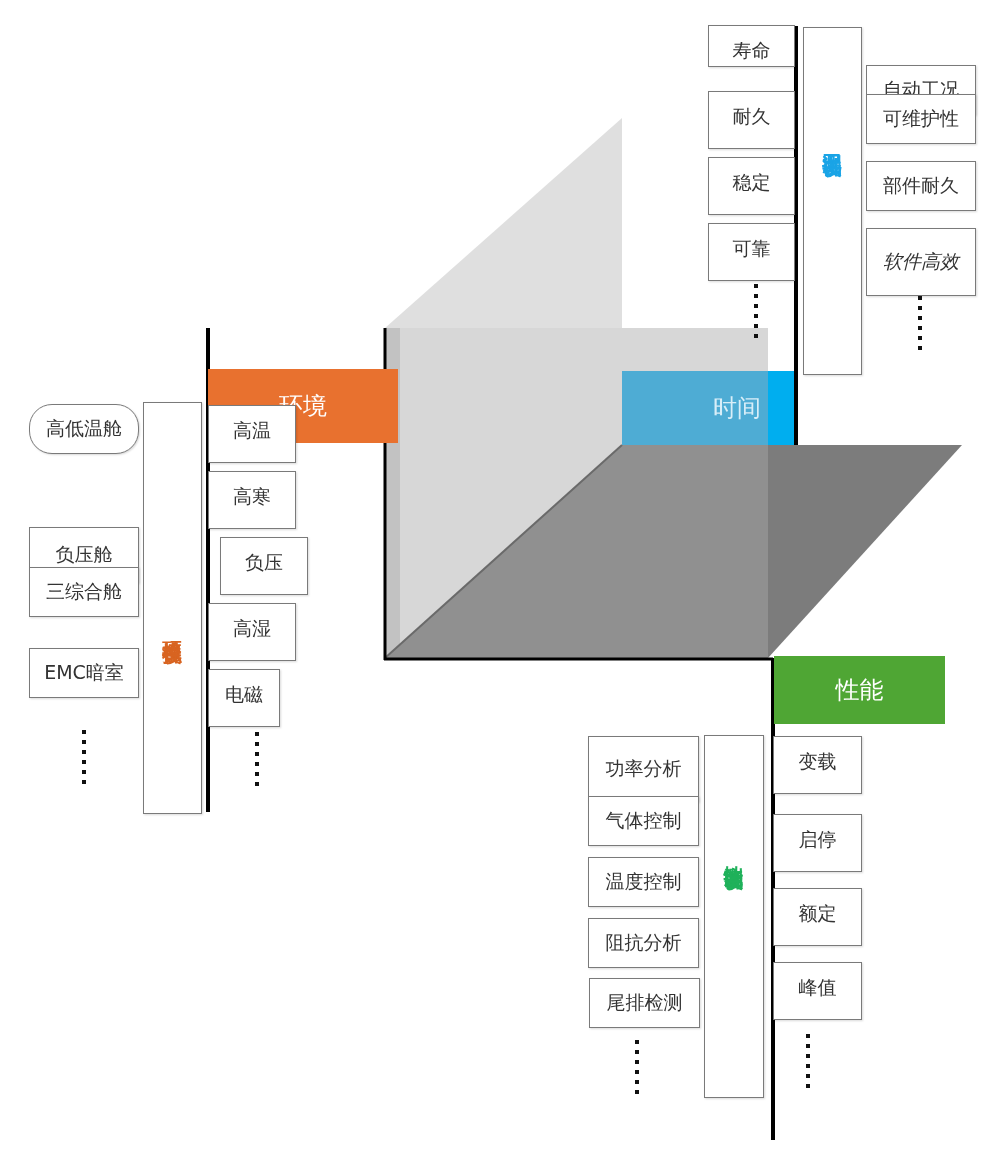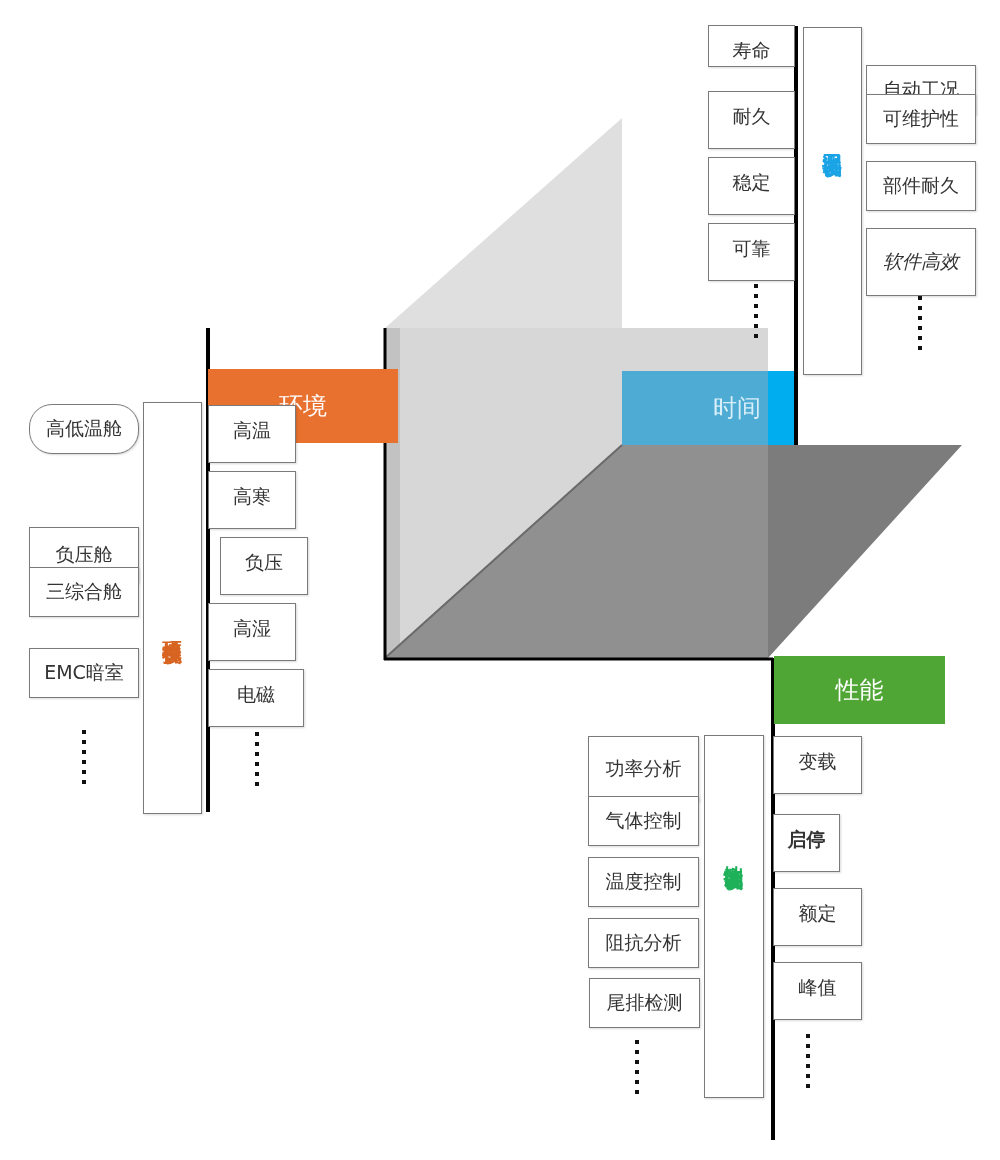--- a/index.html
+++ b/index.html
@@ -40,21 +40,21 @@
 
 <div class="abs" style="left:622px;top:371px;width:174px;height:74px;display:flex;align-items:center;justify-content:center;color:#d8eef8;font-size:24px;margin-left:28px;">时间</div>
 
 <div class="vline" style="left:206px;top:328px;height:484px;"></div>
 <div class="hdr" style="left:208px;top:328px;width:190px;height:74px;background:#e8712f;margin-top:41px;">环境</div>
 
 <div class="box top" style="left:208px;top:405px;width:88px;height:58px;">高温</div>
 <div class="box top" style="left:208px;top:471px;width:88px;height:58px;">高寒</div>
 <div class="box top" style="left:208px;top:537px;width:88px;height:58px;margin-left:12px;">负压</div>
 <div class="box top" style="left:208px;top:603px;width:88px;height:58px;">高湿</div>
-<div class="box top" style="left:208px;top:669px;width:96px;height:58px;font-family:Liberation Serif, serif;">电磁</div>
+<div class="box top" style="left:208px;top:669px;width:72px;height:58px;font-family:Liberation Serif, serif;">电磁</div>
 <div class="dots" style="left:254px;top:732px;">
     <span></span>
     <span></span>
     <span></span>
     <span></span>
     <span></span>
     <span></span>
   </div>
 
 <div class="vbox" style="left:143px;top:402px;width:59px;height:412px;align-items:center;">
@@ -103,21 +103,21 @@
     <span></span>
     <span></span>
     <span></span>
     <span></span>
   </div>
 
 <div class="vline" style="left:771px;top:658px;height:482px;"></div>
 <div class="hdr" style="left:774px;top:656px;width:171px;height:68px;background:#4fa634;">性能</div>
 
 <div class="box top" style="left:773px;top:736px;width:89px;height:58px;">变载</div>
-<div class="box top" style="left:773px;top:814px;width:67px;height:58px;font-weight:bold;">启停</div>
+<div class="box top" style="left:773px;top:814px;width:89px;height:58px;">启停</div>
 <div class="box top" style="left:773px;top:888px;width:89px;height:58px;">额定</div>
 <div class="box top" style="left:773px;top:962px;width:89px;height:58px;">峰值</div>
 <div class="dots" style="left:805px;top:1034px;">
     <span></span>
     <span></span>
     <span></span>
     <span></span>
     <span></span>
     <span></span>
   </div>

